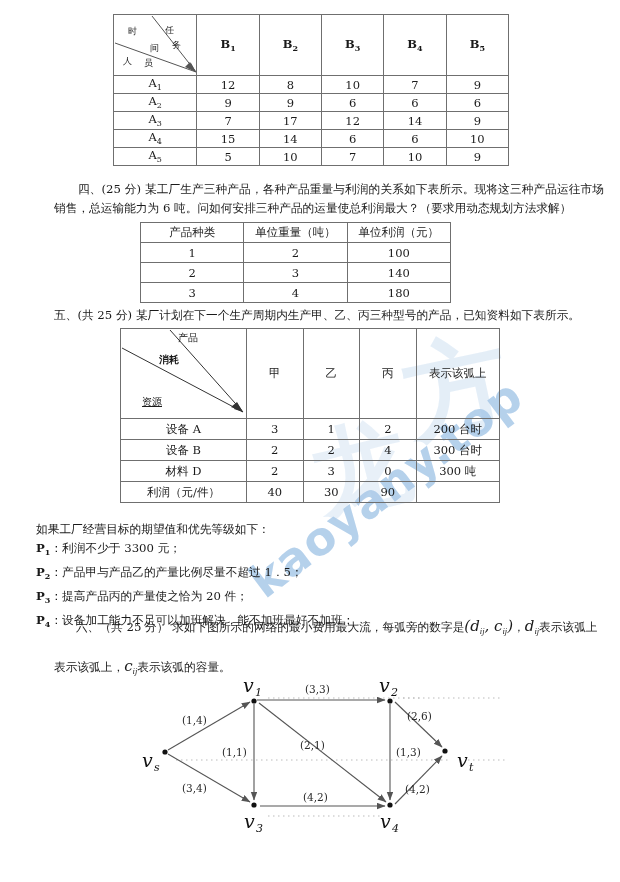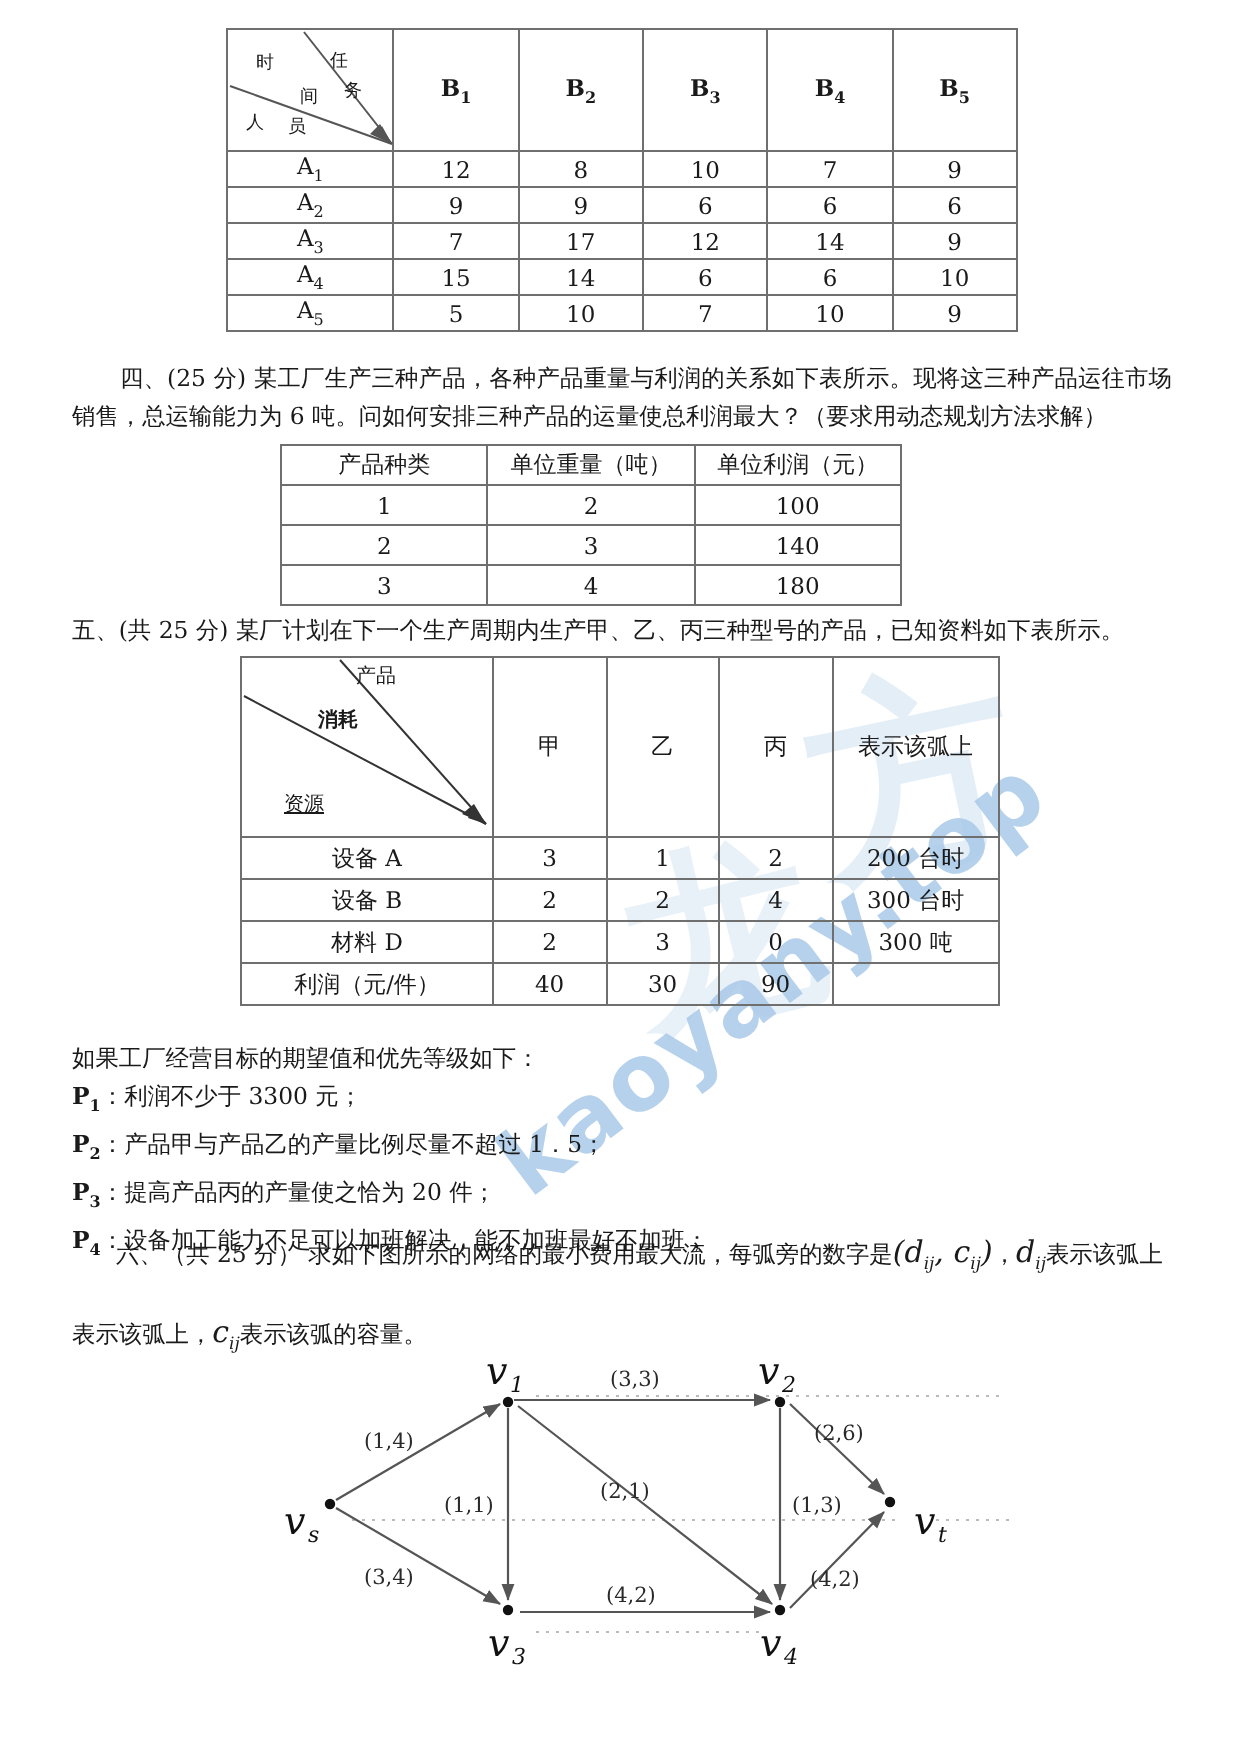--- a/index.html
+++ b/index.html
@@ -43,21 +43,21 @@
   #t1{left:113px;top:14px;width:396px;}
   #t1 .corner{width:84px;height:60px;position:relative;padding:0;}
   #t1 td{height:17px;}
   #t1 .bcol{width:62.4px;}
   .corner svg{position:absolute;left:0;top:0;}
   .cl{position:absolute;font-size:9px;font-family:"DejaVu Sans","Liberation Sans",sans-serif;}
 
   
   .para{
     position:absolute;font-size:11.7px;line-height:19px;
-    font-family:"DejaVu Serif","Liberation Serif",serif;text-align:justify;
+    font-family:"DejaVu Serif","Liberation Serif",serif;text-align:justify;margin-left:18px;
   }
 
   
   #t2{left:140px;top:222px;width:311px;}
   #t2 td{height:19px;width:33.33%;}
 
   
   #t3{left:120px;top:328px;width:380px;}
   #t3 td{height:20px;}
   #t3 .corner3{width:125px;height:86px;position:relative;}
@@ -65,21 +65,21 @@
   #t3 .c-r{width:92px;}
 
   
   .plist{position:absolute;left:36px;top:520px;font-size:11.7px;line-height:19.4px;}
   .plist div{white-space:nowrap;}
   .pk{font-weight:700;}
 
   
   .mi{font-family:"DejaVu Serif","Liberation Serif",serif;font-style:italic;}
   .mbig{font-size:15px;}
-  .msub{font-size:8.5px;font-style:italic;vertical-align:sub;}
+  .msub{font-size:8.5px;font-style:italic;vertical-align:sub;font-family:Liberation Serif, serif;}
 
   
   #graph{position:absolute;left:120px;top:676px;width:390px;height:185px;}
   #graph text{font-family:"DejaVu Serif","Liberation Serif",serif;}
   .nlabel{font-style:italic;font-size:19px;fill:#111;}
   .nsub{font-style:italic;font-size:11px;fill:#111;}
   .elabel{font-size:10.5px;fill:#2a2a2a;}
 </style>
 </head>
 <body>

